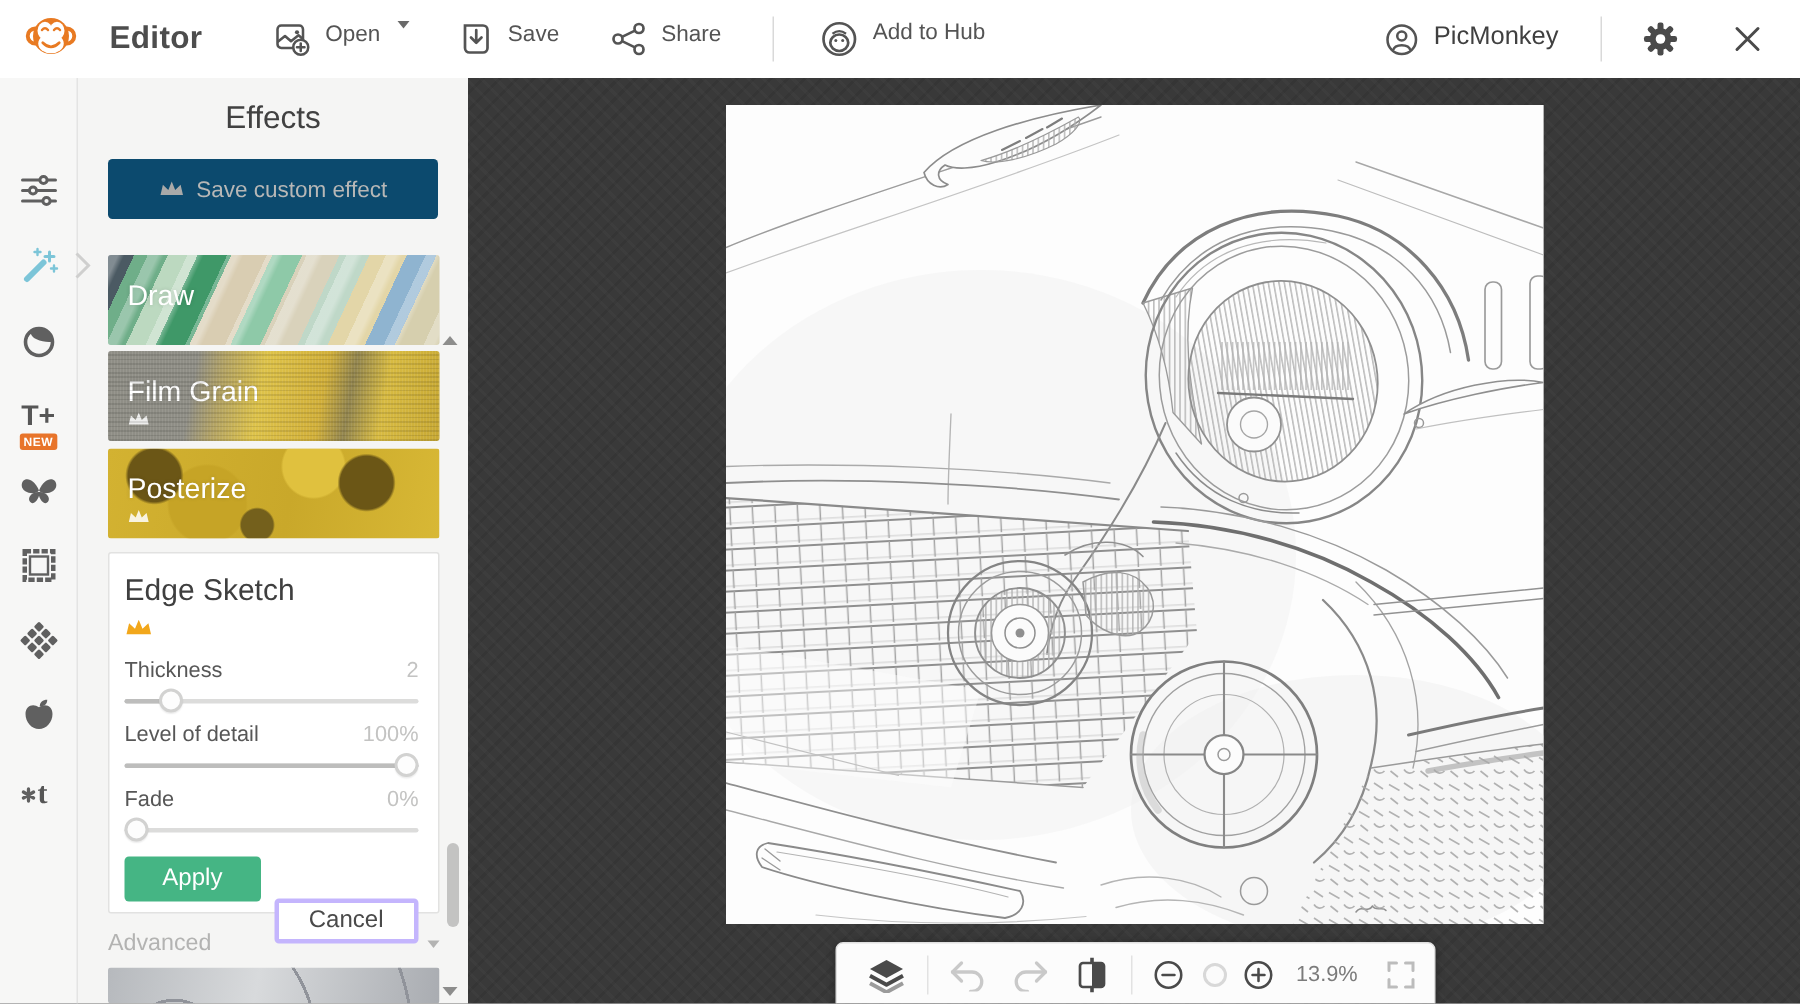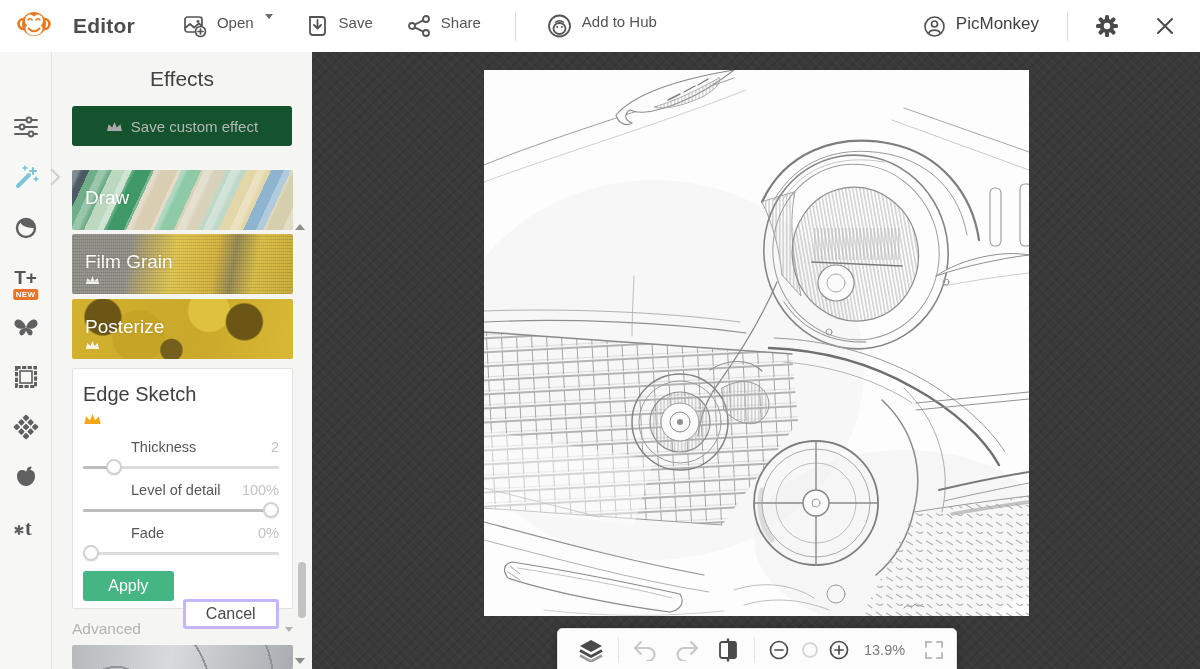--- a/index.html
+++ b/index.html
@@ -25,21 +25,21 @@
   
   .sidebar { width:52px; background:#f7f7f6; border-right:1px solid #e4e4e3; padding-top:50px; display:flex; flex-direction:column; align-items:center; position:relative; z-index:3; }
   .side-item { height:50px; width:52px; display:flex; align-items:center; justify-content:center; cursor:pointer; position:relative; flex-direction:column; }
   .side-item svg { display:block; }
   .new-badge { position:absolute; bottom:2px; left:50%; transform:translateX(-50%); background:#e8742a; color:#fff; font-size:8px; font-weight:bold; padding:1px 3px; border-radius:2px; letter-spacing:.3px; }
   .active-notch { position:absolute; right:-9px; top:50%; transform:translateY(-50%); }
 
   
   .panel { width:260px; background:#f5f5f4; position:relative; z-index:2; }
   .panel-title { text-align:center; font-size:21px; color:#414141; padding-top:15px; }
-  .save-custom { margin:15px 20px 0 20px; height:40px; background:#14532d; border-radius:3px; display:flex; align-items:center; justify-content:center; gap:8px; color:#b7b7b6; font-size:15px; cursor:pointer; }
+  .save-custom { margin:15px 20px 0 20px; height:40px; background:#0c4a6e; border-radius:3px; display:flex; align-items:center; justify-content:center; gap:8px; color:#b7b7b6; font-size:15px; cursor:pointer; }
   .save-custom svg { color:#a9a9a8; }
 
   .thumb { position:absolute; left:20px; width:221px; height:60px; border-radius:2px; cursor:pointer; overflow:hidden; }
   .thumb-label { position:absolute; left:13px; top:50%; transform:translateY(-58%); color:#fff; font-size:19px; text-shadow:0 0 3px rgba(0,0,0,.15); }
   .thumb .t-crown { position:absolute; left:13px; bottom:5px; color:rgba(255,255,255,.85); }
   .thumb.draw { top:118px; background:
       linear-gradient(115deg,#4b5a63 0 7%,#6fae89 7% 16%,#bcd9c0 16% 24%,#3f9868 24% 33%,#d9cdb2 33% 44%,#8ec9a8 44% 52%,#d9d2bb 52% 62%,#bfd8c8 62% 70%,#e3d6a8 70% 80%,#8fb4d0 80% 88%,#d6cfae 88% 100%); }
   .thumb.draw::after { content:""; position:absolute; inset:0; background:repeating-linear-gradient(115deg, rgba(255,255,255,.30) 0 6px, rgba(255,255,255,0) 10px 24px); }
   .thumb.filmgrain { top:182px; background:
       linear-gradient(100deg,#8f8e86 0 26%,#b3a365 34%,#dec34a 46%,#d2b03a 64%,#93864f 72%,#d8bb42 82%,#c7a833 100%); }
@@ -56,21 +56,21 @@
   .thumb.partial { top:593px; height:24px; background:
       repeating-radial-gradient(circle at 20% 220%, transparent 0 30px, #90939a 30px 32px, transparent 32px 64px),
       linear-gradient(100deg,#b6b9bd,#d8dadc 45%,#a9acb1); }
 
   
   .es-card { position:absolute; left:20px; top:316px; width:221px; height:241px; background:#fff; border:1px solid #e2e2e1; border-radius:2px; padding:14px 13px 0 10px; }
   .es-title { font-size:20px; color:#3f3f3f; }
   .es-crown { color:#f2a71b; margin:5px 0 10px 0; }
   .slider-row { margin-bottom:3px; }
   .slider-head { display:flex; justify-content:space-between; align-items:baseline; }
-  .slider-label { font-size:14.5px; color:#575757;margin-left:48px; }
+  .slider-label { font-size:14.5px; color:#575757; }
   .slider-value { font-size:14.5px; color:#c3c3c2; }
   .slider-track { position:relative; height:16px; margin:4px 0 7px 0; cursor:pointer; }
   .slider-track::before { content:""; position:absolute; left:0; right:0; top:7px; height:3px; background:#dcdcdb; border-radius:2px; }
   .slider-fill { position:absolute; left:0; top:7px; height:3px; background:#bdbdbc; border-radius:2px; }
   .slider-handle { position:absolute; top:0; width:16px; height:16px; background:#fdfdfd; border:2px solid #d2d2d1; border-radius:50%; box-shadow:0 1px 1px rgba(0,0,0,.08); }
   .es-buttons { display:flex; gap:9px; margin-top:10px; }
   .btn { height:30px; border-radius:3px; font-size:16px; display:flex; align-items:center; justify-content:center; cursor:pointer; flex:1; }
   .btn-apply { background:#45b584; color:#fff; }
   .btn-cancel { background:#fff; color:#4a4a4a; border:3px solid #c4b5fd;margin-top:28px; }
 

